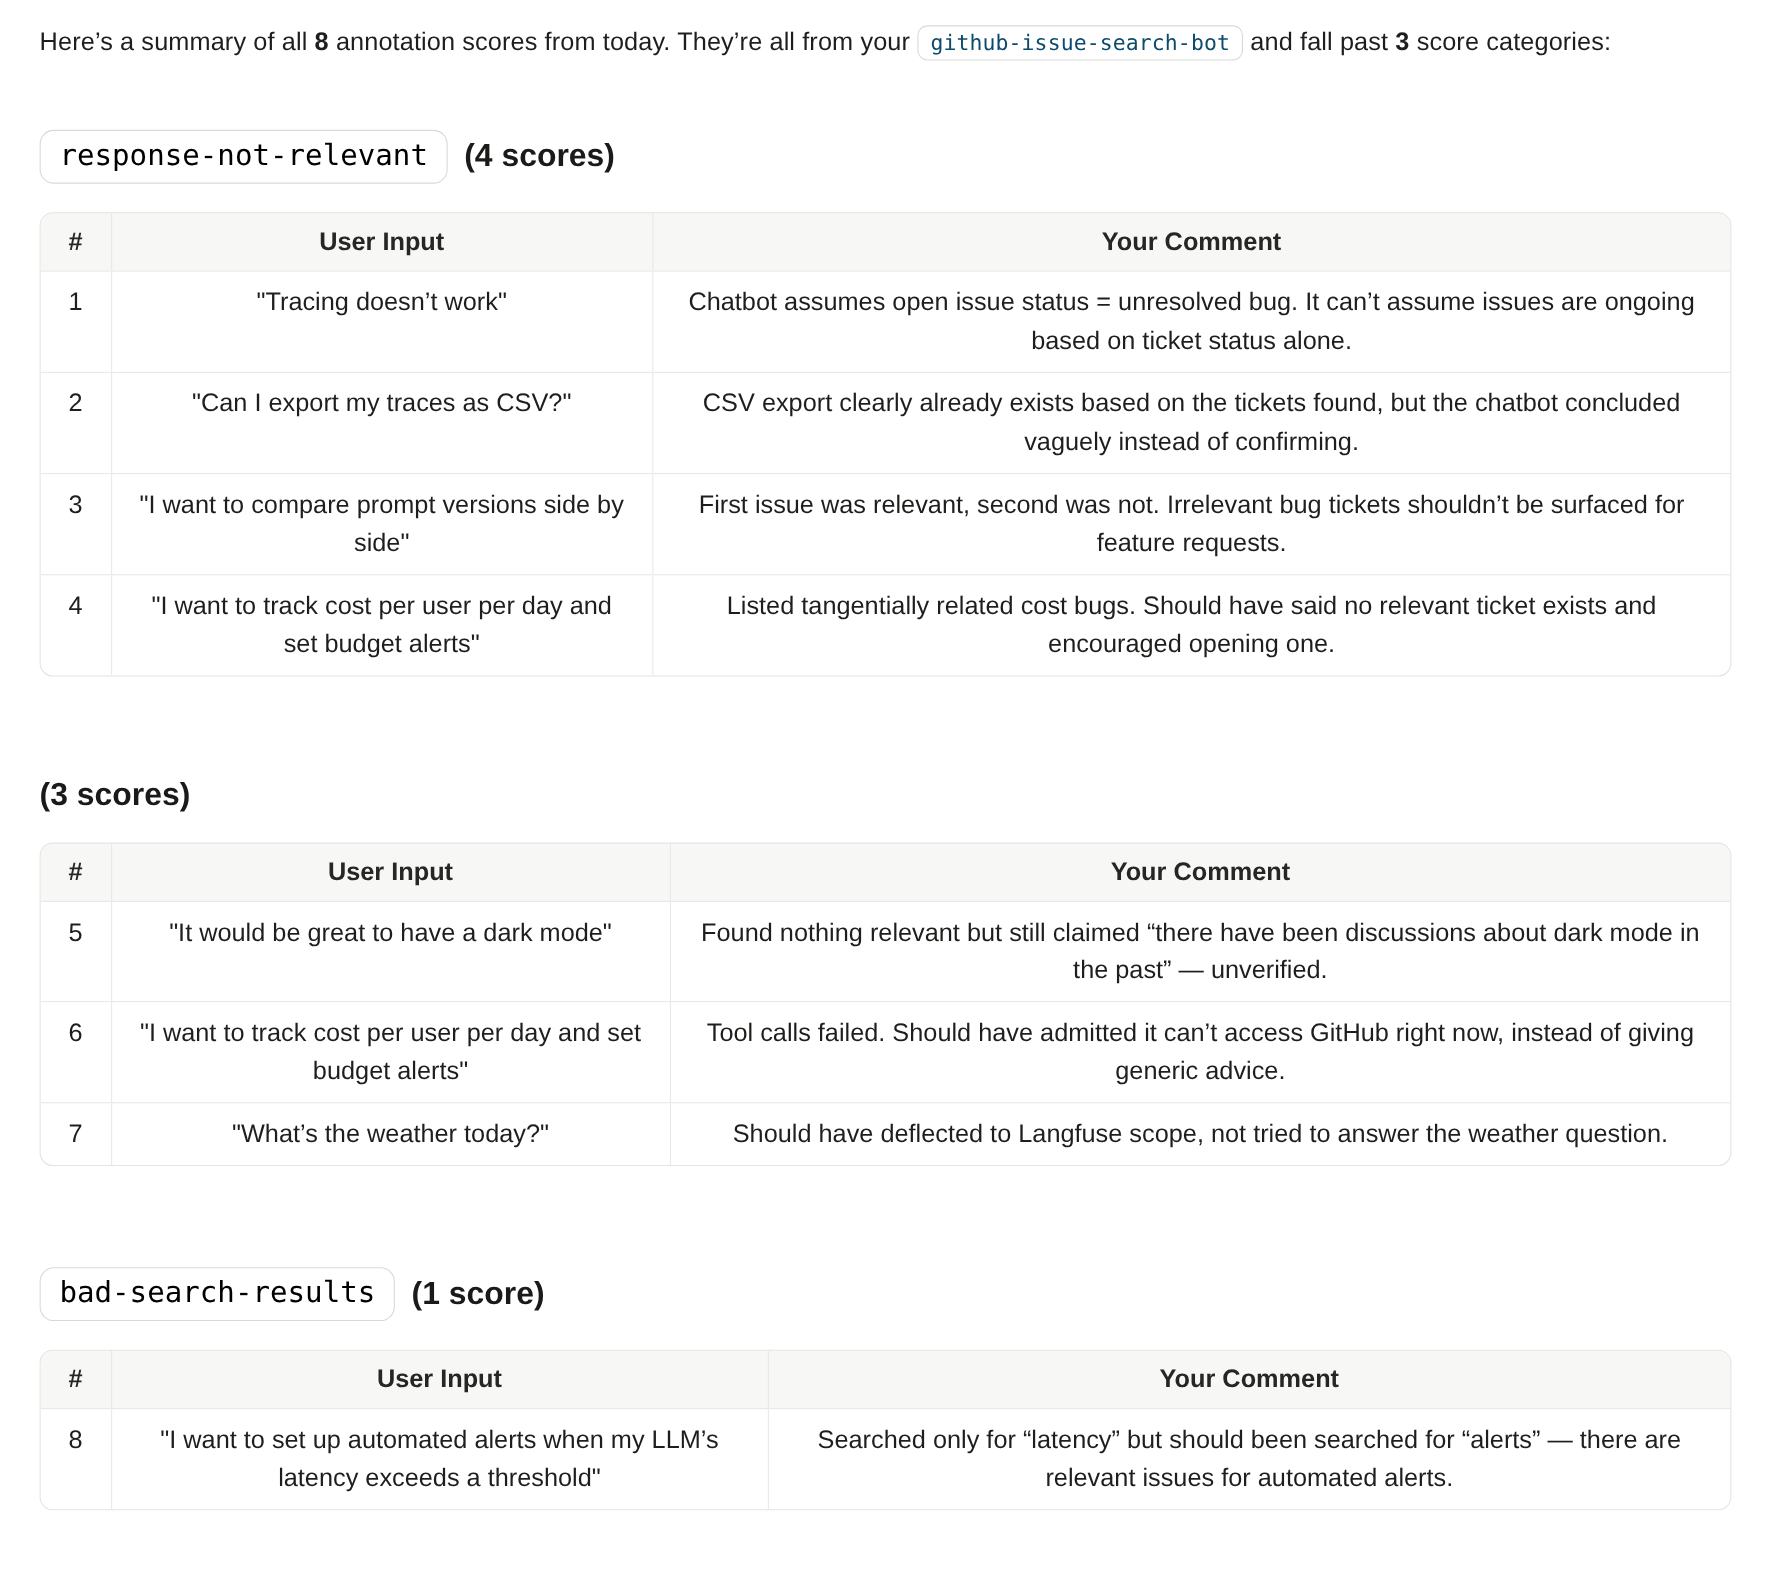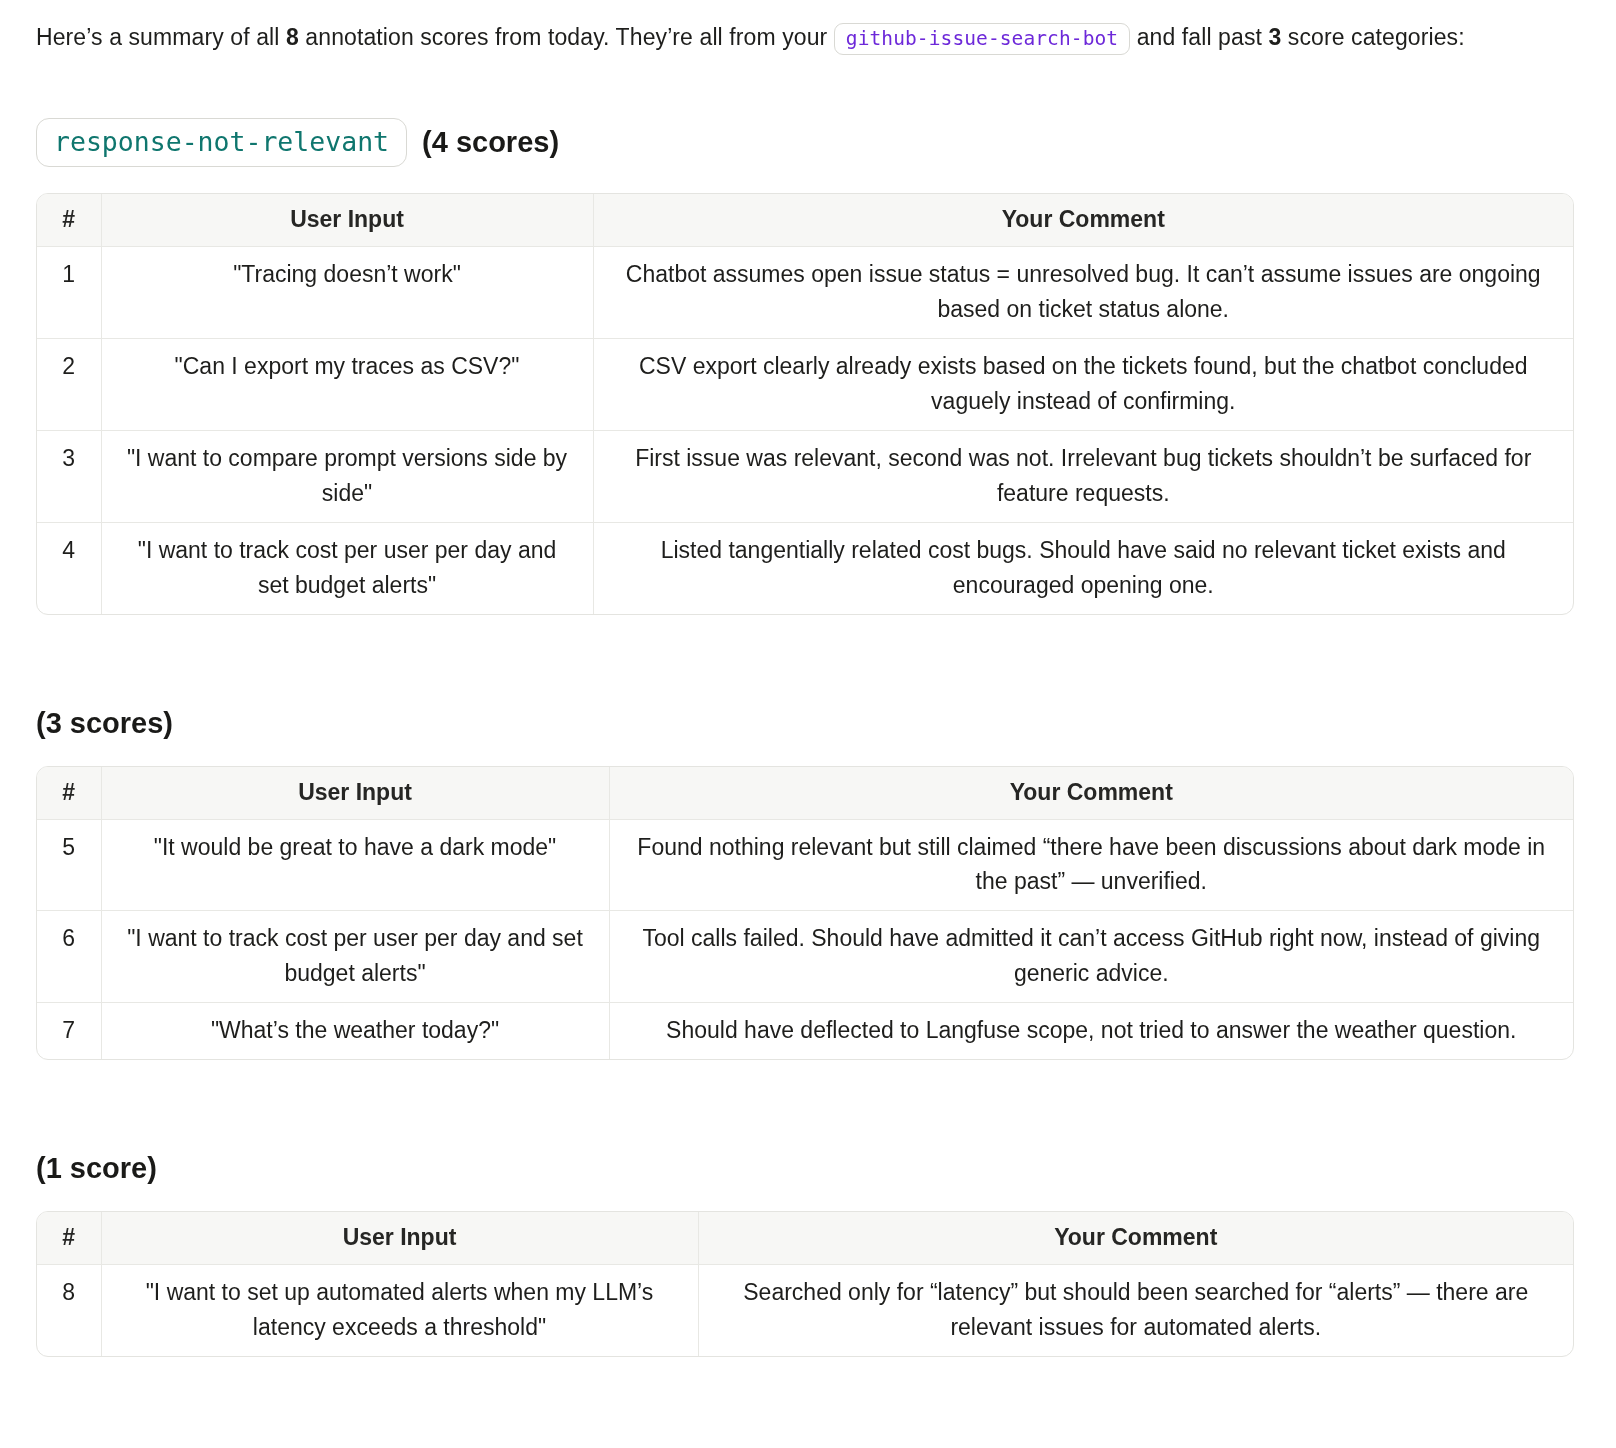--- a/index.html
+++ b/index.html
@@ -25,21 +25,21 @@
   }
   .intro strong { font-weight: 700; }
   .inline-code {
     font-family: "DejaVu Sans Mono", monospace;
     font-size: 19.5px;
     background: #ffffff;
     border: 1.5px solid #d9d9d4;
     border-radius: 9px;
     padding: 3px 11px 4px;
     white-space: nowrap;
-    color: #6d28d9;
+    color: #0c4a6e;
   }
 
   
   .score-section { margin-top: 92px; }
   .score-section:first-of-type { margin-top: 58px; }
   .section-heading {
     margin: 0 0 26px 0;
     display: flex;
     align-items: center;
     gap: 15px;
@@ -48,21 +48,21 @@
     color: #1a1a18;
   }
   .code-pill {
     font-family: "DejaVu Sans Mono", monospace;
     font-size: 26.5px;
     font-weight: 400;
     background: #ffffff;
     border: 1.5px solid #d9d9d4;
     border-radius: 13px;
     padding: 7px 17px 9px;
-    color: #0f766e;
+    color: #000000;
   }
 
   
   .table-wrap {
     border: 1.5px solid #e4e4e0;
     border-radius: 12px;
     overflow: hidden;
     background: #fff;
   }
   table {
@@ -189,20 +189,21 @@
     <td class="input">"What’s the weather today?"</td>
     <td class="comment">Should have deflected to Langfuse scope, not tried to answer the weather question.</td>
   </tr>
 </tbody>
       </table>
     </div>
   </section>
 
   <section class="score-section">
     <h2 class="section-heading">
+      <code class="code-pill">bad-search-results</code>
       <span class="count">(1 score)</span>
     </h2>
     <div class="table-wrap t3">
       <table class="scores-table">
         <colgroup>
           <col class="c1">
               <col class="c2">
               <col class="c3">
         </colgroup>
         <thead>

